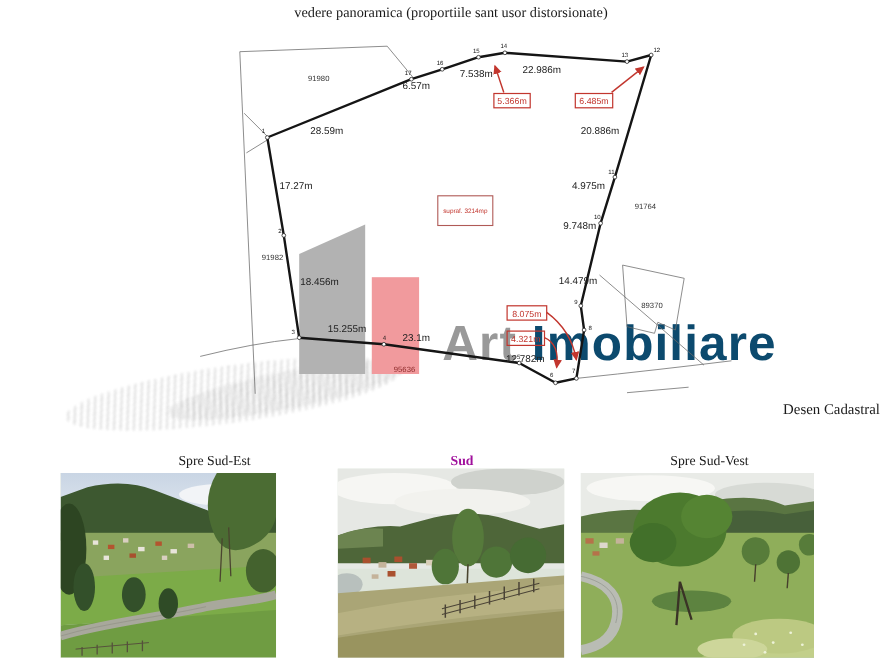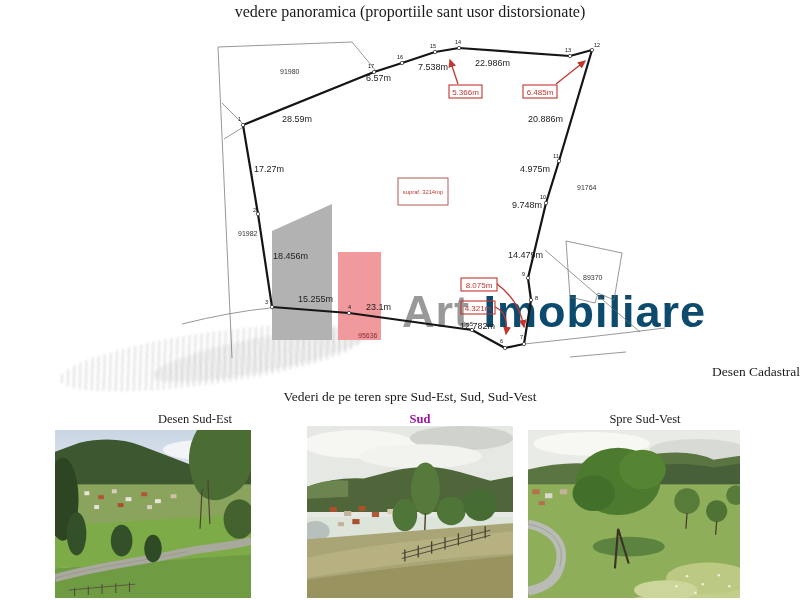--- a/index.html
+++ b/index.html
@@ -1,19 +1,19 @@
 <!DOCTYPE html>
 <html><head>
 <meta charset="utf-8">
 <style>
   html,body{margin:0;padding:0;background:#fff;}
   #page{position:relative;width:800px;height:600px;background:#ffffff;overflow:hidden;
         font-family:"Liberation Serif",serif;color:#1a1a1a;}
   .abs{position:absolute;}
-  .title{left:20px;top:3px;width:780px;text-align:center;font-size:16px;}
+  .title{left:20px;top:3px;width:780px;text-align:center;font-size:13px;}
   .caption1{left:20px;top:364px;width:780px;text-align:right;font-size:13.5px;}
   .caption2{left:20px;top:389px;width:780px;text-align:center;font-size:13.5px;}
   .smear{left:58px;top:332px;width:308px;height:52px;opacity:.55;border-radius:50%;
          transform:rotate(-8deg);filter:blur(1px);
          background:repeating-linear-gradient(100deg,rgba(150,150,150,.5) 0 2px,rgba(255,255,255,0) 2px 6px);}
   .smear2{left:150px;top:338px;width:220px;height:34px;opacity:.45;border-radius:50%;
          transform:rotate(-11deg);filter:blur(1.5px);
          background:repeating-linear-gradient(95deg,rgba(120,120,120,.55) 0 2px,rgba(255,255,255,0) 2px 5px);}
   .watermark{left:402px;top:286px;width:260px;font-family:"Liberation Sans",sans-serif;
              font-size:45px;line-height:52px;letter-spacing:1px;white-space:nowrap;}
@@ -151,23 +151,22 @@
       </g>
       <g>
         <rect x="461" y="301" width="34" height="13" fill="none" stroke="#c2362e" stroke-width="1.1"></rect>
         <text x="478" y="310.8" text-anchor="middle">4.321m</text>
         <path d="M495,307 Q509,313 506,334" stroke="#c2362e" stroke-width="1.3" fill="none" marker-end="url(#arr)"></path>
       </g>
     </g>
   </svg>
 
   <div class="abs caption1">Desen Cadastral</div>
-  <div class="abs caption2">Vederi de pe teren spre Sud-Est, Sud, Sud-Vest</div>
-
-  <div class="abs photo-label lab-se">Desen Sud-Est</div>
+
+  <div class="abs photo-label lab-se">Spre Sud-Est</div>
   <div class="abs photo-label lab-s">Sud</div>
   <div class="abs photo-label lab-sv">Spre Sud-Vest</div>
 
   <div class="abs photo ph1">
     <svg viewBox="0 0 200 170" preserveAspectRatio="none">
       <defs>
         <linearGradient id="sky1" x1="0" y1="0" x2="0" y2="1">
           <stop offset="0" stop-color="#c9d5e4"></stop>
             <stop offset="1" stop-color="#eef2f6"></stop>
         </linearGradient>

